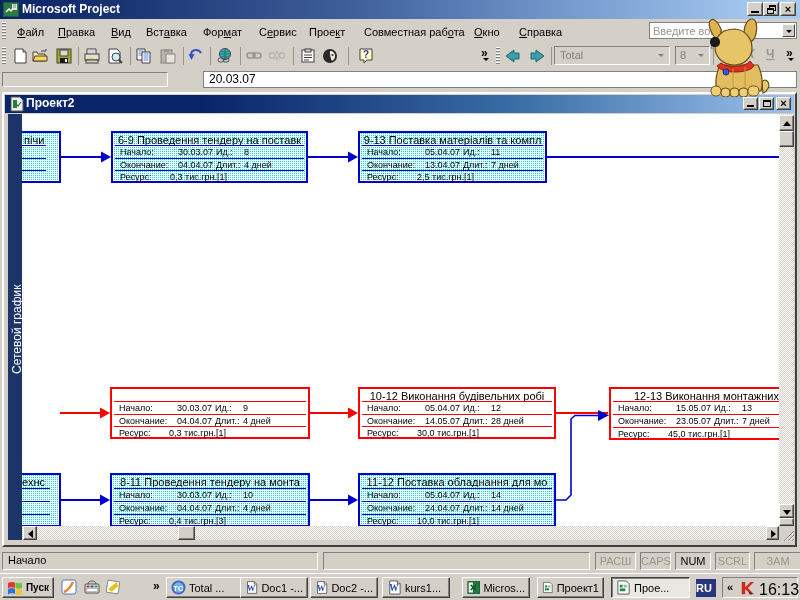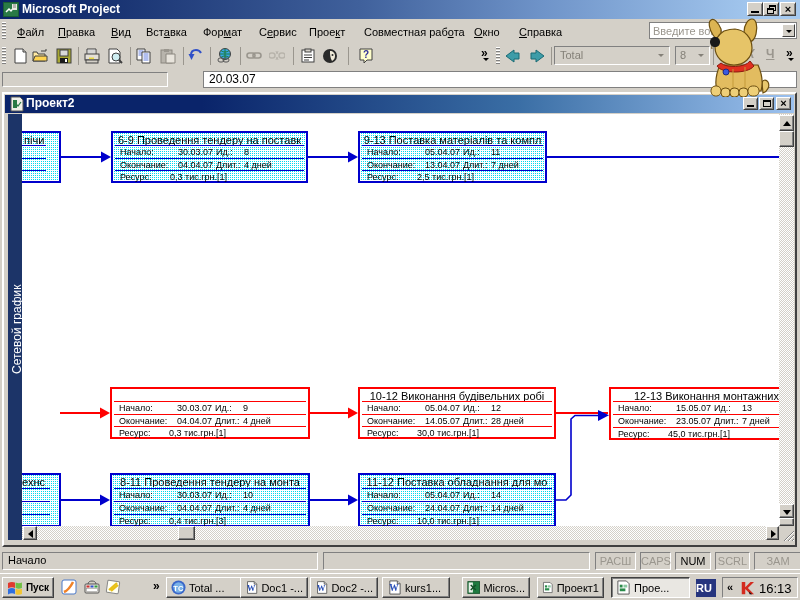--- a/index.html
+++ b/index.html
@@ -529,21 +529,21 @@
         <rect x="8" y="5" width="4" height="3" fill="#88c8a0"></rect>
         <rect x="4" y="9" width="6" height="3" fill="#2a8a4a"></rect>
       </svg>Прое...</div>
   <div class="abs" style="left:696px;top:5px;width:20px;height:18px;background:#26357e;color:#fff;font-size:11px;font-weight:bold;line-height:18px">RU</div>
   <div class="abs" style="left:722px;top:3px;width:76px;height:21px;border:1px solid;border-color:#808080 #fff #fff #808080;background:#d4d0c8">
     <span style="position:absolute;left:4px;top:3px;font-size:11px;font-weight:bold">«</span>
     <svg style="position:absolute;left:17px;top:3px" width="14" height="14" viewBox="0 0 16 16">
         <path d="M2 1h4v6l6-6h4L9 8l7 7h-4L6 9v6H2z" fill="#d42a1e"></path>
         <path d="M10 12l4 3h-3z" fill="#111"></path>
       </svg>
-    <span style="position:absolute;left:36px;top:3px;font-size:13px">16:13</span>
+    <span style="position:absolute;left:36px;top:3px;font-size:16px">16:13</span>
   </div>
 </div>
 
 <svg class="abs" style="left:707px;top:17px;z-index:50" width="64" height="80" viewBox="0 0 64 80">
   <g stroke="#6b4e10" stroke-width="1.2">
     <path d="M56 76c5-2 7-7 5-11-2-3-6-2-6 1z" fill="#e8c86e"></path>
     <path d="M13 48c-4 9-5 19-3 26h44c2-7 1-17-3-26z" fill="#e2bc60"></path>
     <path d="M14 12C11 5 7 1 4 3 1 5 2 12 6 18c2 3 5 5 8 4z" fill="#dcb452"></path>
     <path d="M37 15c0-7 4-13 8-13 4 0 6 7 4 15-1 4-3 7-6 8z" fill="#dcb452"></path>
     <path d="M17 14c-5 3-9 9-9 16 0 10 8 18 19 18 10 0 18-7 18-17 0-10-7-18-17-19-4 0-8 1-11 2z" fill="#e6c468"></path>

